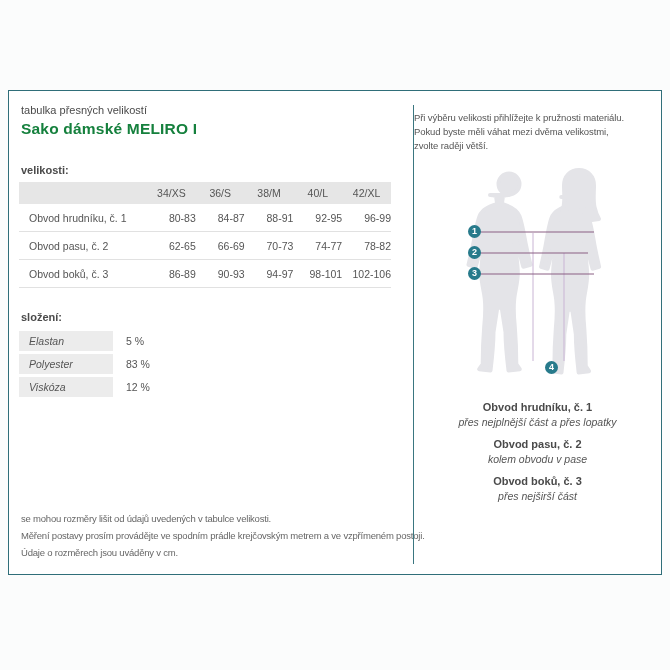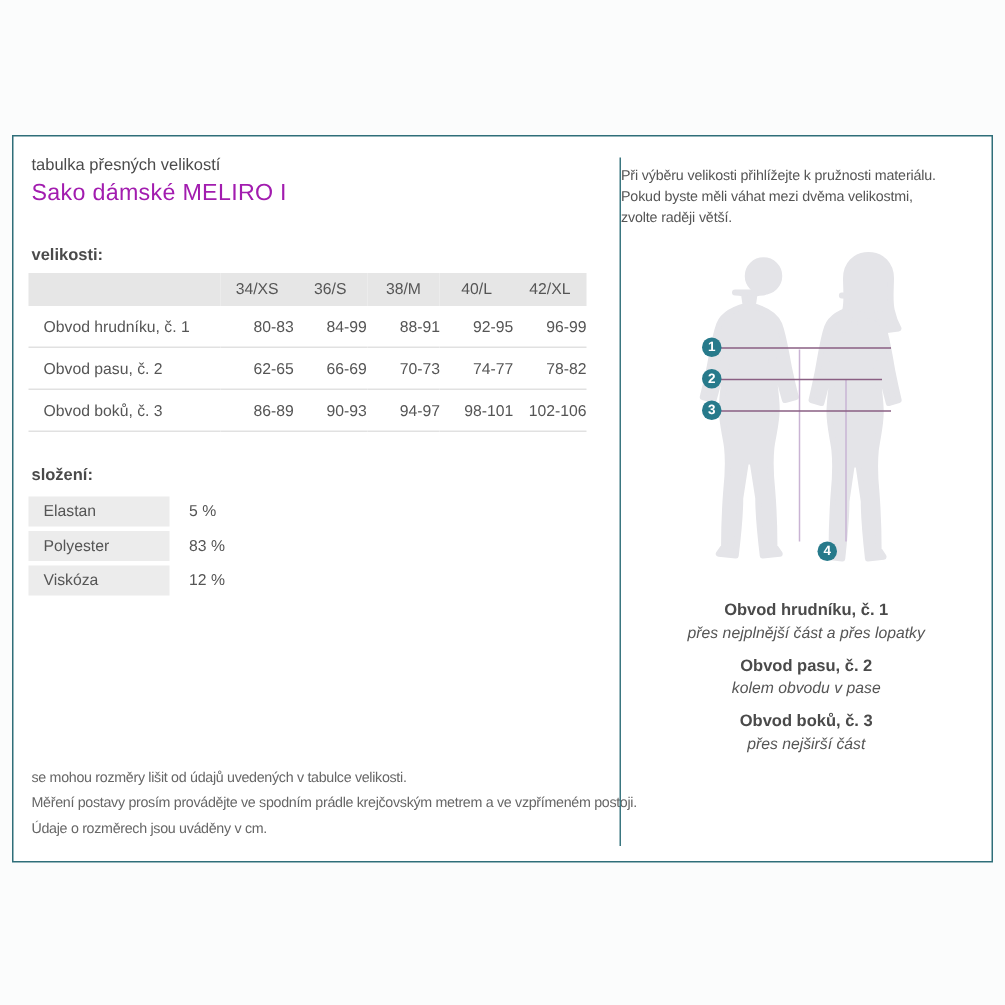--- a/index.html
+++ b/index.html
@@ -9,41 +9,41 @@
     font-family:"Liberation Sans", sans-serif;
     color:#555;
     -webkit-font-smoothing:antialiased;
   }
   .frame{
     position:absolute;left:8px;top:90px;width:652px;height:483px;
     border:1px solid #2f6e79;background:#fff;box-sizing:content-box;
   }
   
   .eyebrow{position:absolute;left:12px;top:13px;font-size:11px;font-weight:normal;color:#4a4a4a;}
-  .title{position:absolute;left:12px;top:29px;margin:0;font-size:15.5px;font-weight:normal;color:#a21caf;letter-spacing:.2px;}
+  .title{position:absolute;left:12px;top:29px;margin:0;font-size:15.5px;font-weight:bold;color:#15803d;letter-spacing:.2px;}
   .section-label{position:absolute;left:12px;font-size:11px;font-weight:bold;color:#4a4a4a;}
   .lbl-sizes{top:73px;}
   .lbl-comp{top:220px;}
   table.size-table{
     position:absolute;left:10px;top:91px;width:372px;
     border-collapse:collapse;font-size:10.5px;color:#555;table-layout:fixed;
   }
   table.size-table col.c-label{width:128px;}
   table.size-table thead th{
     background:#e6e6e6;height:22px;font-weight:normal;text-align:center;padding:0;color:#555;
   }
   table.size-table tbody td{
     height:27px;border-bottom:1px solid #e1e1e1;text-align:right;padding:0;
   }
   table.size-table tbody td.row-label{text-align:left;padding-left:10px;color:#555;}
   .comp-rows{position:absolute;left:10px;top:240px;width:230px;}
   .comp-row{display:flex;align-items:center;margin-bottom:3px;}
   .comp-material{
     width:84px;height:20px;line-height:20px;background:#ececec;
-    padding-left:10px;font-size:10.5px;color:#555;
+    padding-left:10px;font-size:10.5px;color:#555;font-style:italic;
   }
   .comp-percent{margin-left:13px;font-size:10.5px;color:#555;}
   .footnote{
     position:absolute;left:12px;top:419px;width:392px;
     font-size:9.5px;letter-spacing:-0.2px;color:#666;line-height:17px;white-space:nowrap;
   }
   
   .divider{position:absolute;left:404px;top:14px;width:1px;height:548px;max-height:calc(100% - 24px);background:#3a7680;}
   .advice{
     position:absolute;left:405px;top:20px;width:247px;text-align:left;
@@ -91,21 +91,21 @@
         <th>36/S</th>
         <th>38/M</th>
         <th>40/L</th>
         <th>42/XL</th>
       </tr>
     </thead>
     <tbody>
       <tr>
         <td class="row-label">Obvod hrudníku, č. 1</td>
         <td>80-83</td>
-        <td>84-99</td>
+        <td>84-87</td>
         <td>88-91</td>
         <td>92-95</td>
         <td>96-99</td>
       </tr>
       <tr>
         <td class="row-label">Obvod pasu, č. 2</td>
         <td>62-65</td>
         <td>66-69</td>
         <td>70-73</td>
         <td>74-77</td>

